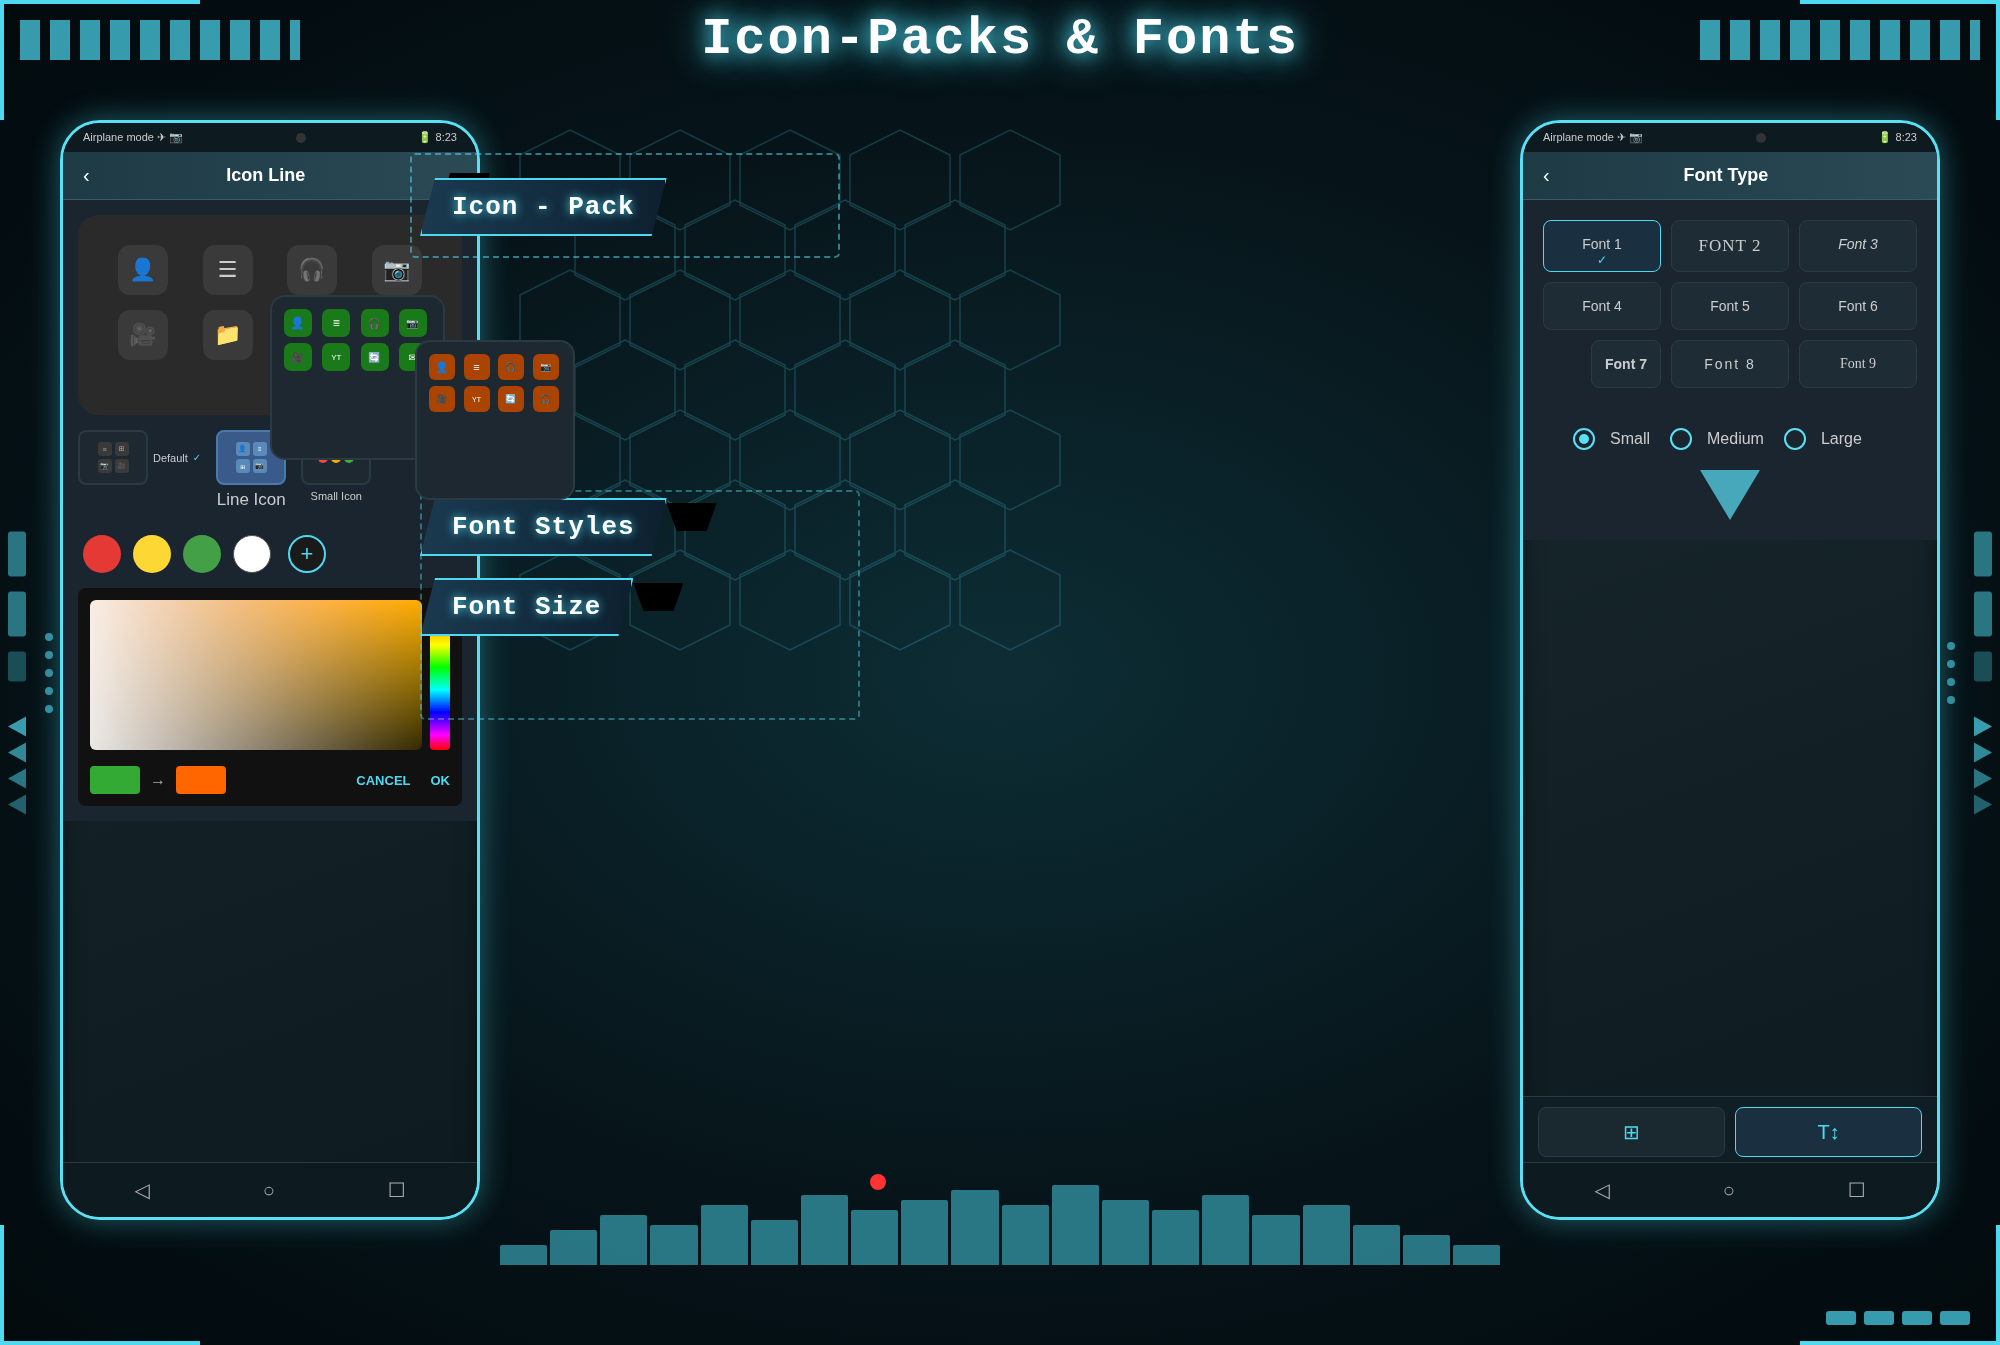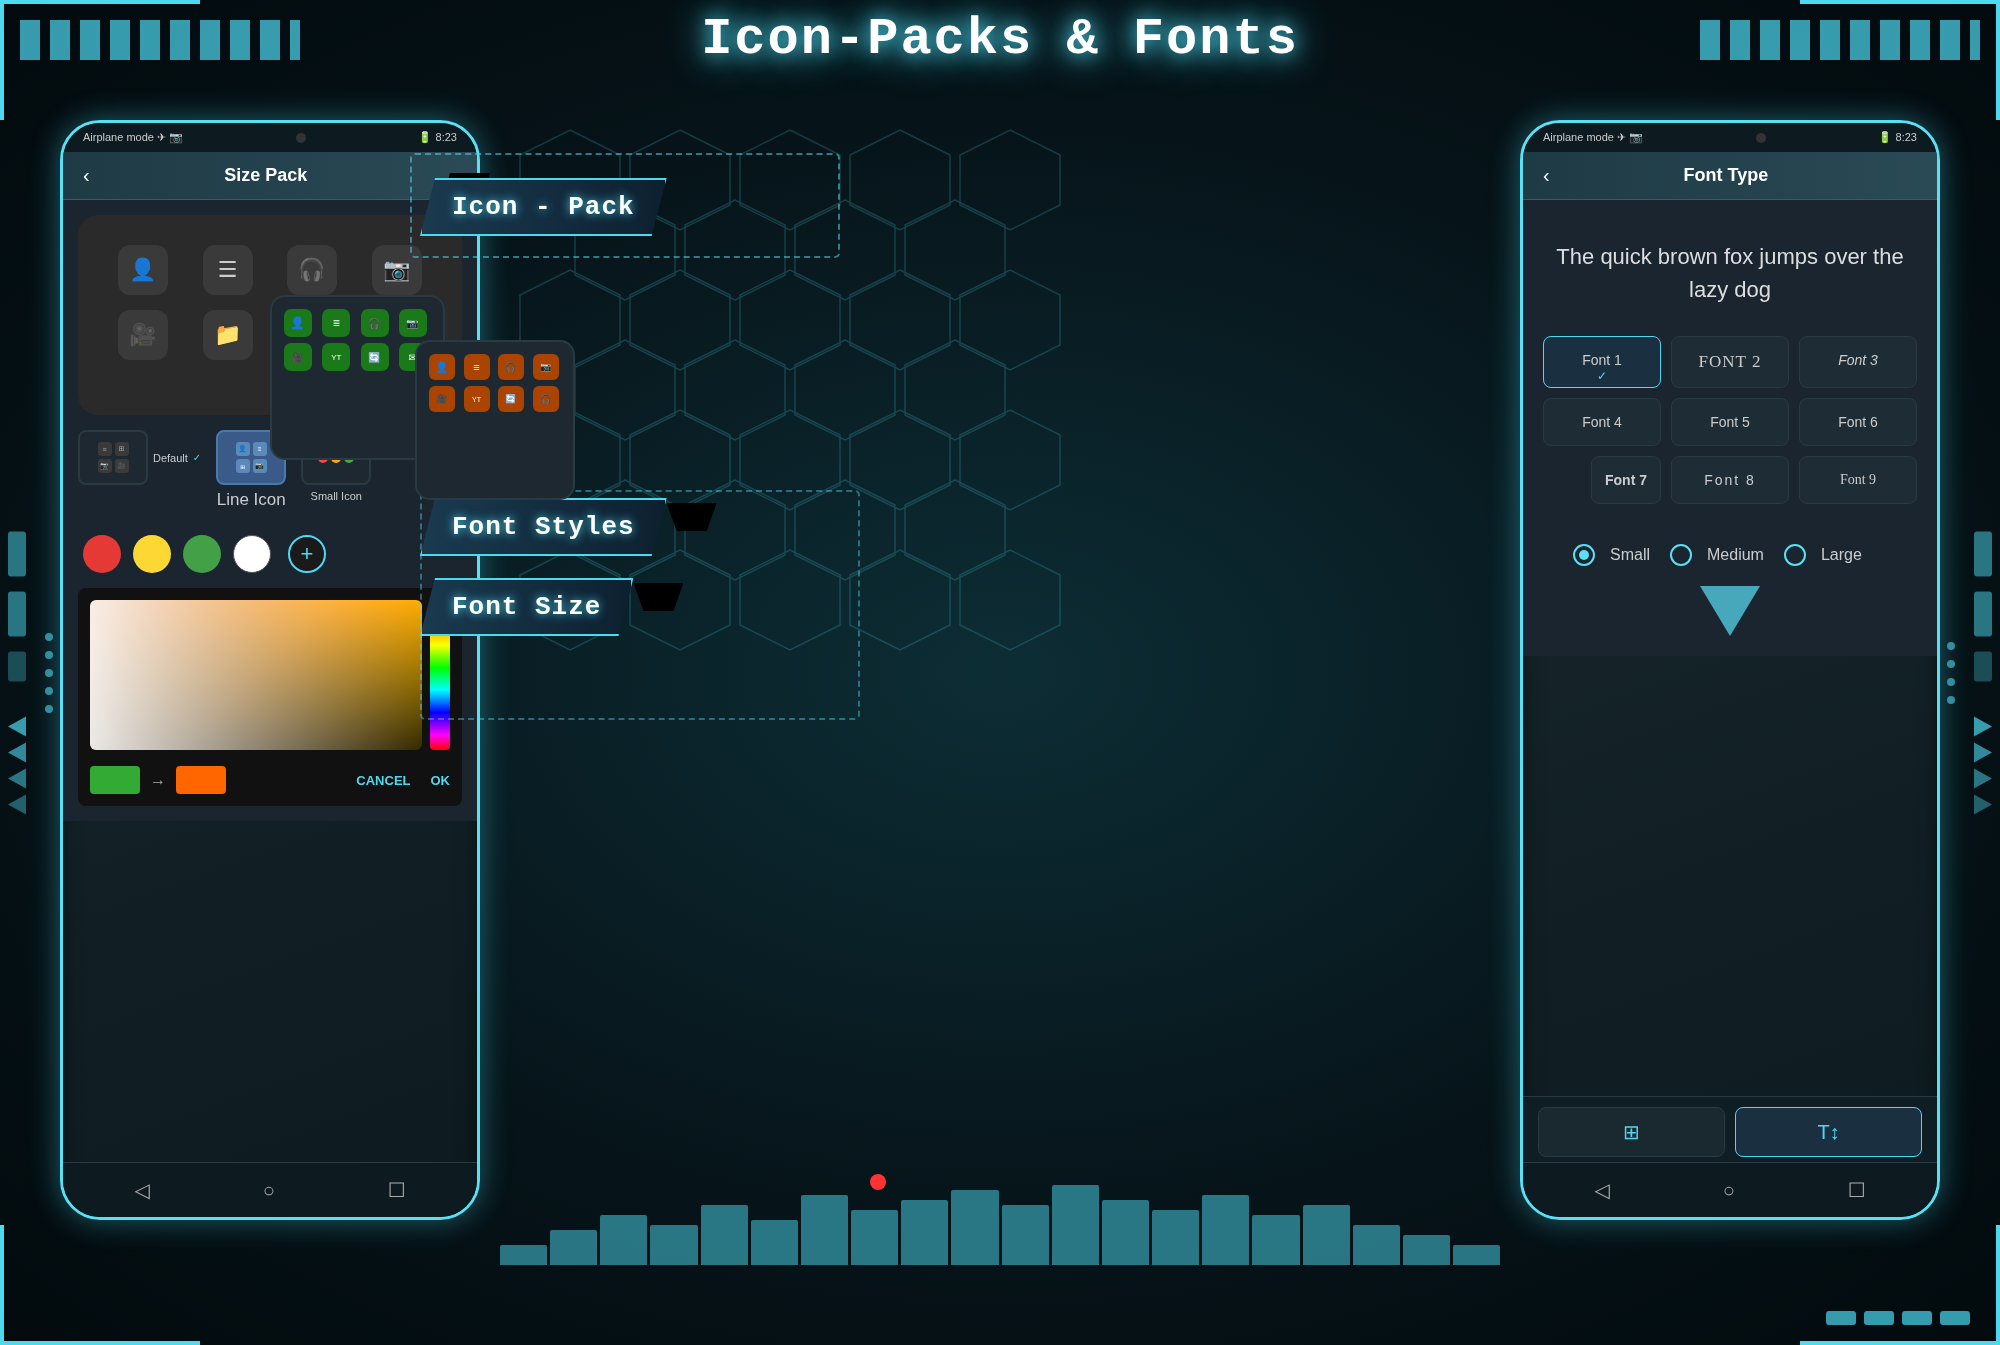--- a/index.html
+++ b/index.html
@@ -578,21 +578,21 @@
 <div class="phone-left">
 
   <div class="status-bar">
     <span>Airplane mode ✈ 📷</span>
     <div class="camera-dot"></div>
     <span>🔋 8:23</span>
   </div>
 
   <div class="phone-header">
     <span class="back-btn">‹</span>
-    <span class="header-title">Size Pack</span>
+    <span class="header-title">Icon Line</span>
   </div>
 
   <div class="icon-pack-content">
     <div class="icon-main-area">
       <div class="icon-grid">
 
         <div class="icon-item">
           <div class="icon-circle">👤</div>
         </div>
         <div class="icon-item">
@@ -782,21 +782,20 @@
     <span>🔋 8:23</span>
   </div>
 
   <div class="phone-header">
     <span class="back-btn">‹</span>
     <span class="header-title">Font Type</span>
   </div>
 
   <div class="font-type-content">
 
-    <div class="preview-text">The quick brown fox jumps over the lazy dog</div>
 
     <div class="font-grid">
       <div class="font-btn selected">
         <span>Font 1</span>
         <div class="selected-check">✓</div>
       </div>
       <div class="font-btn font2">
         <span>FONT 2</span>
       </div>
       <div class="font-btn font3">

